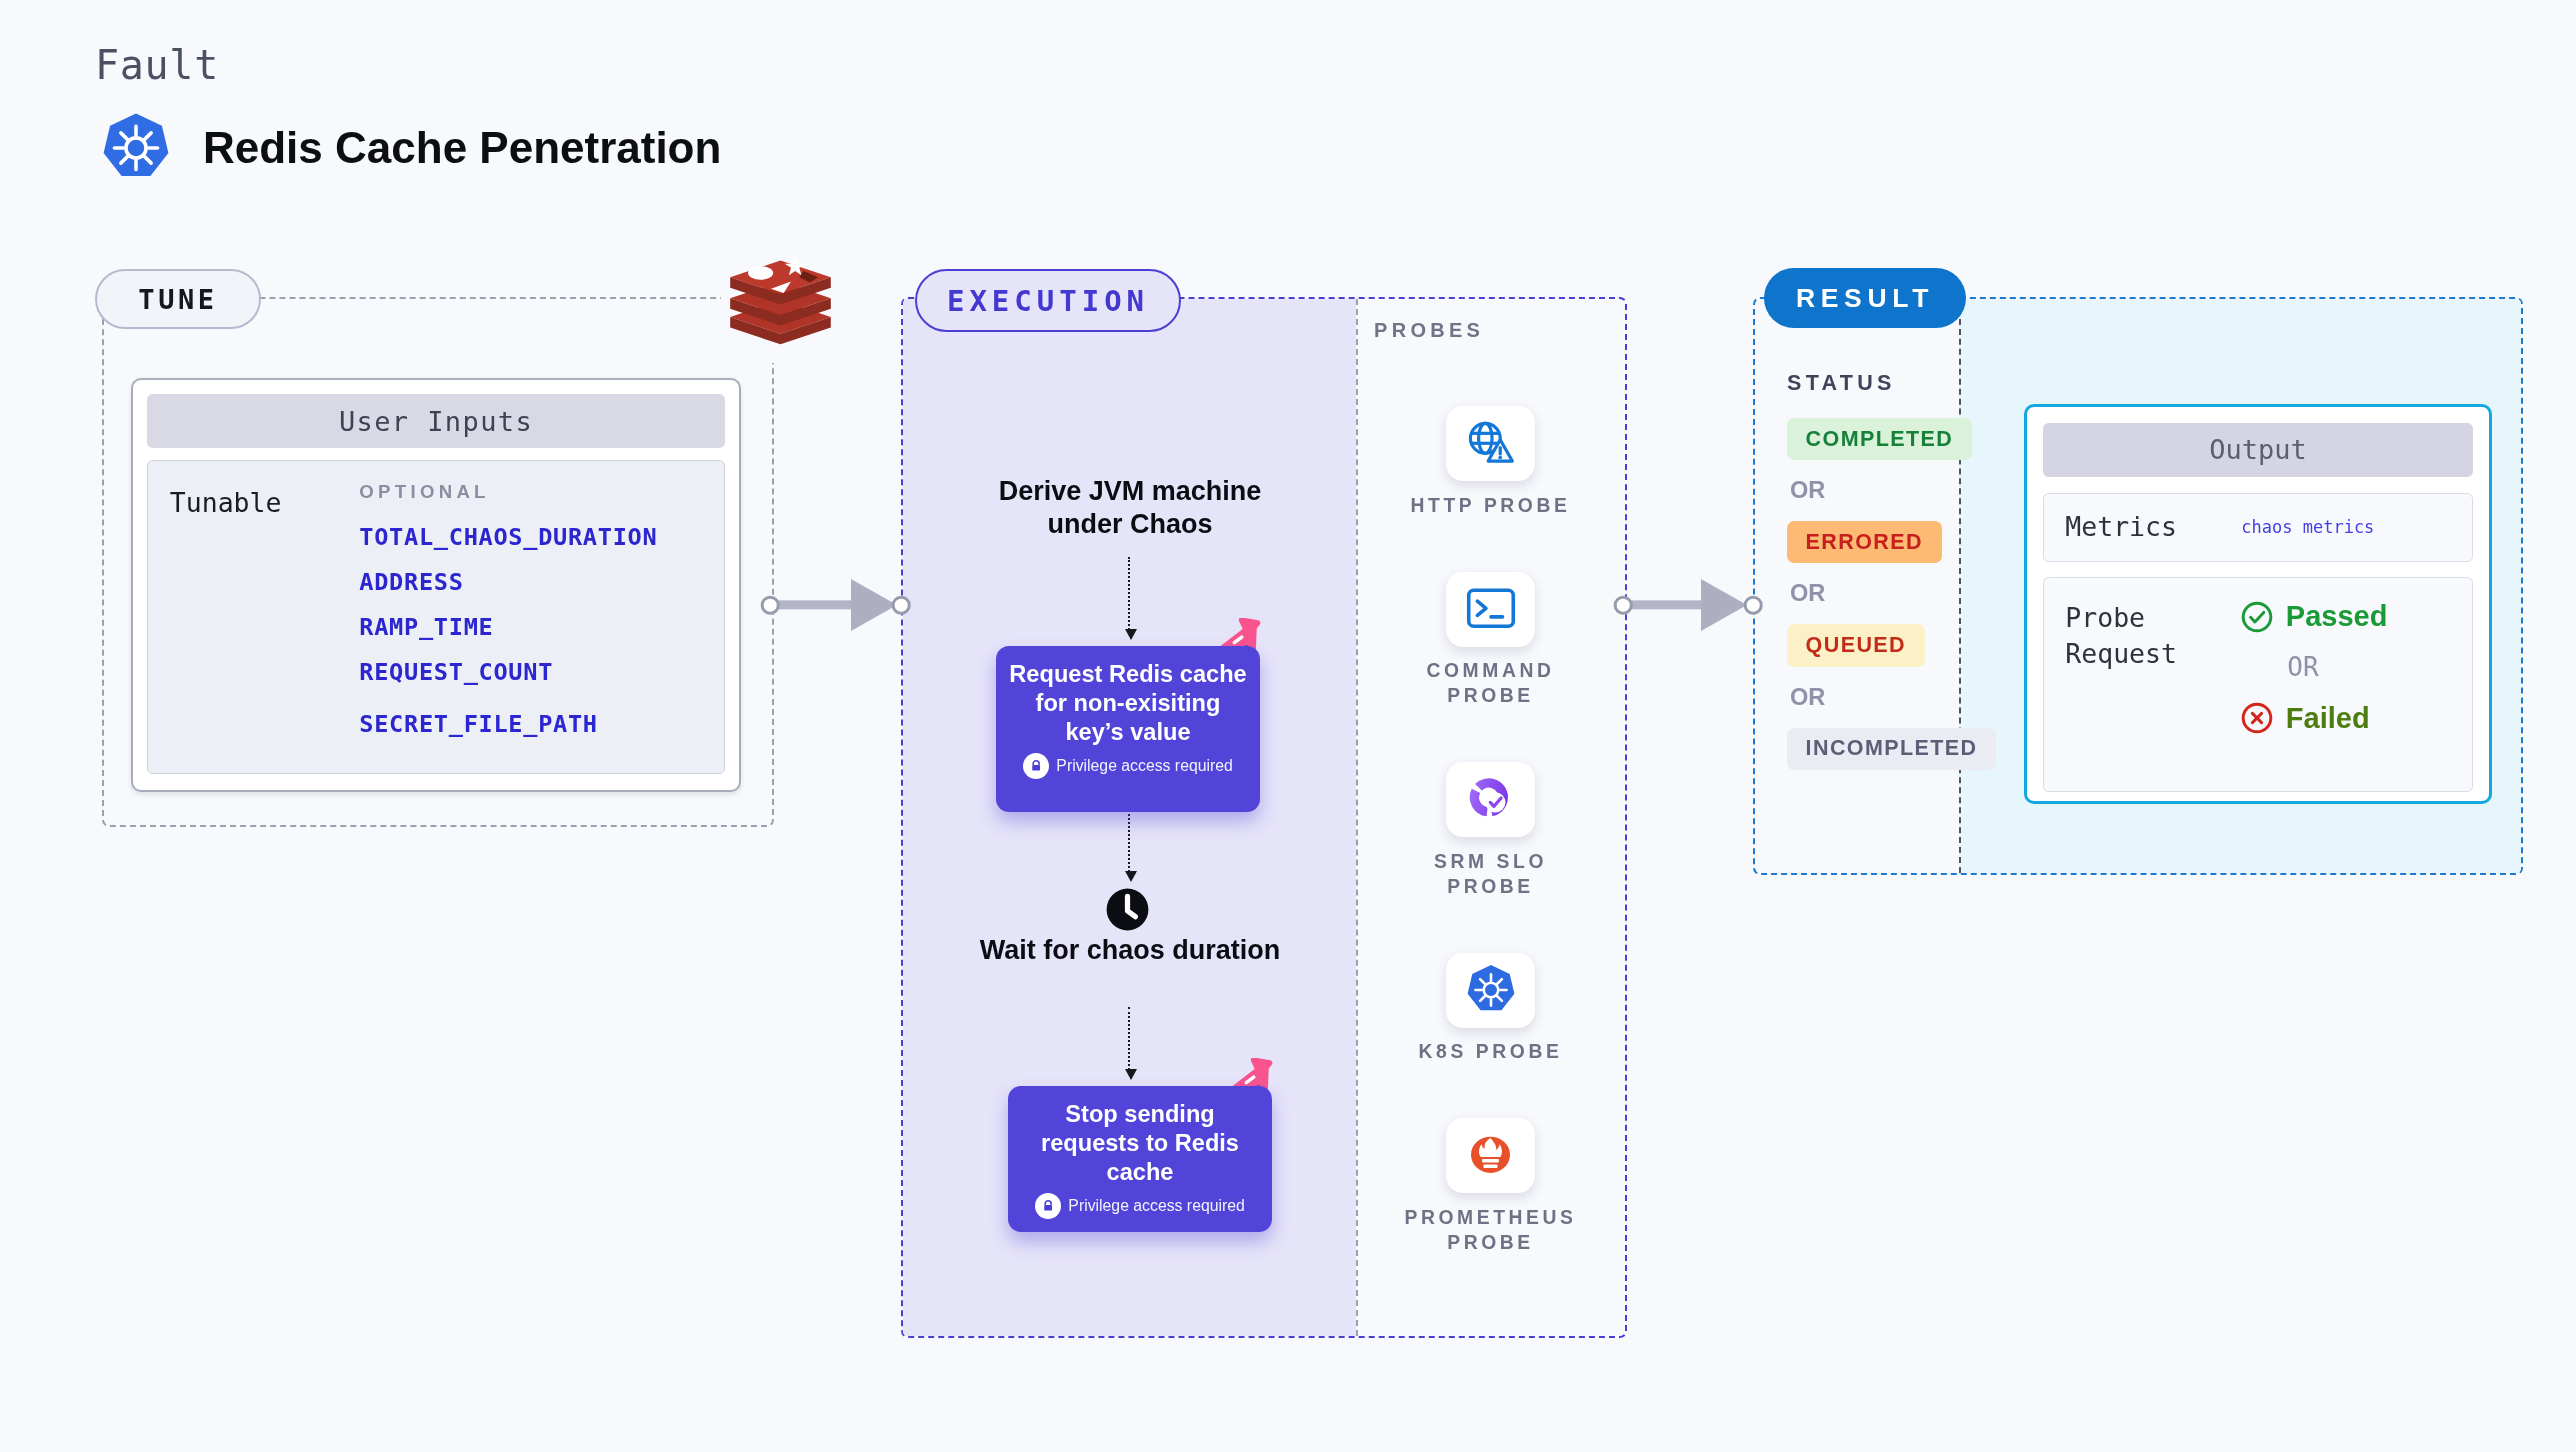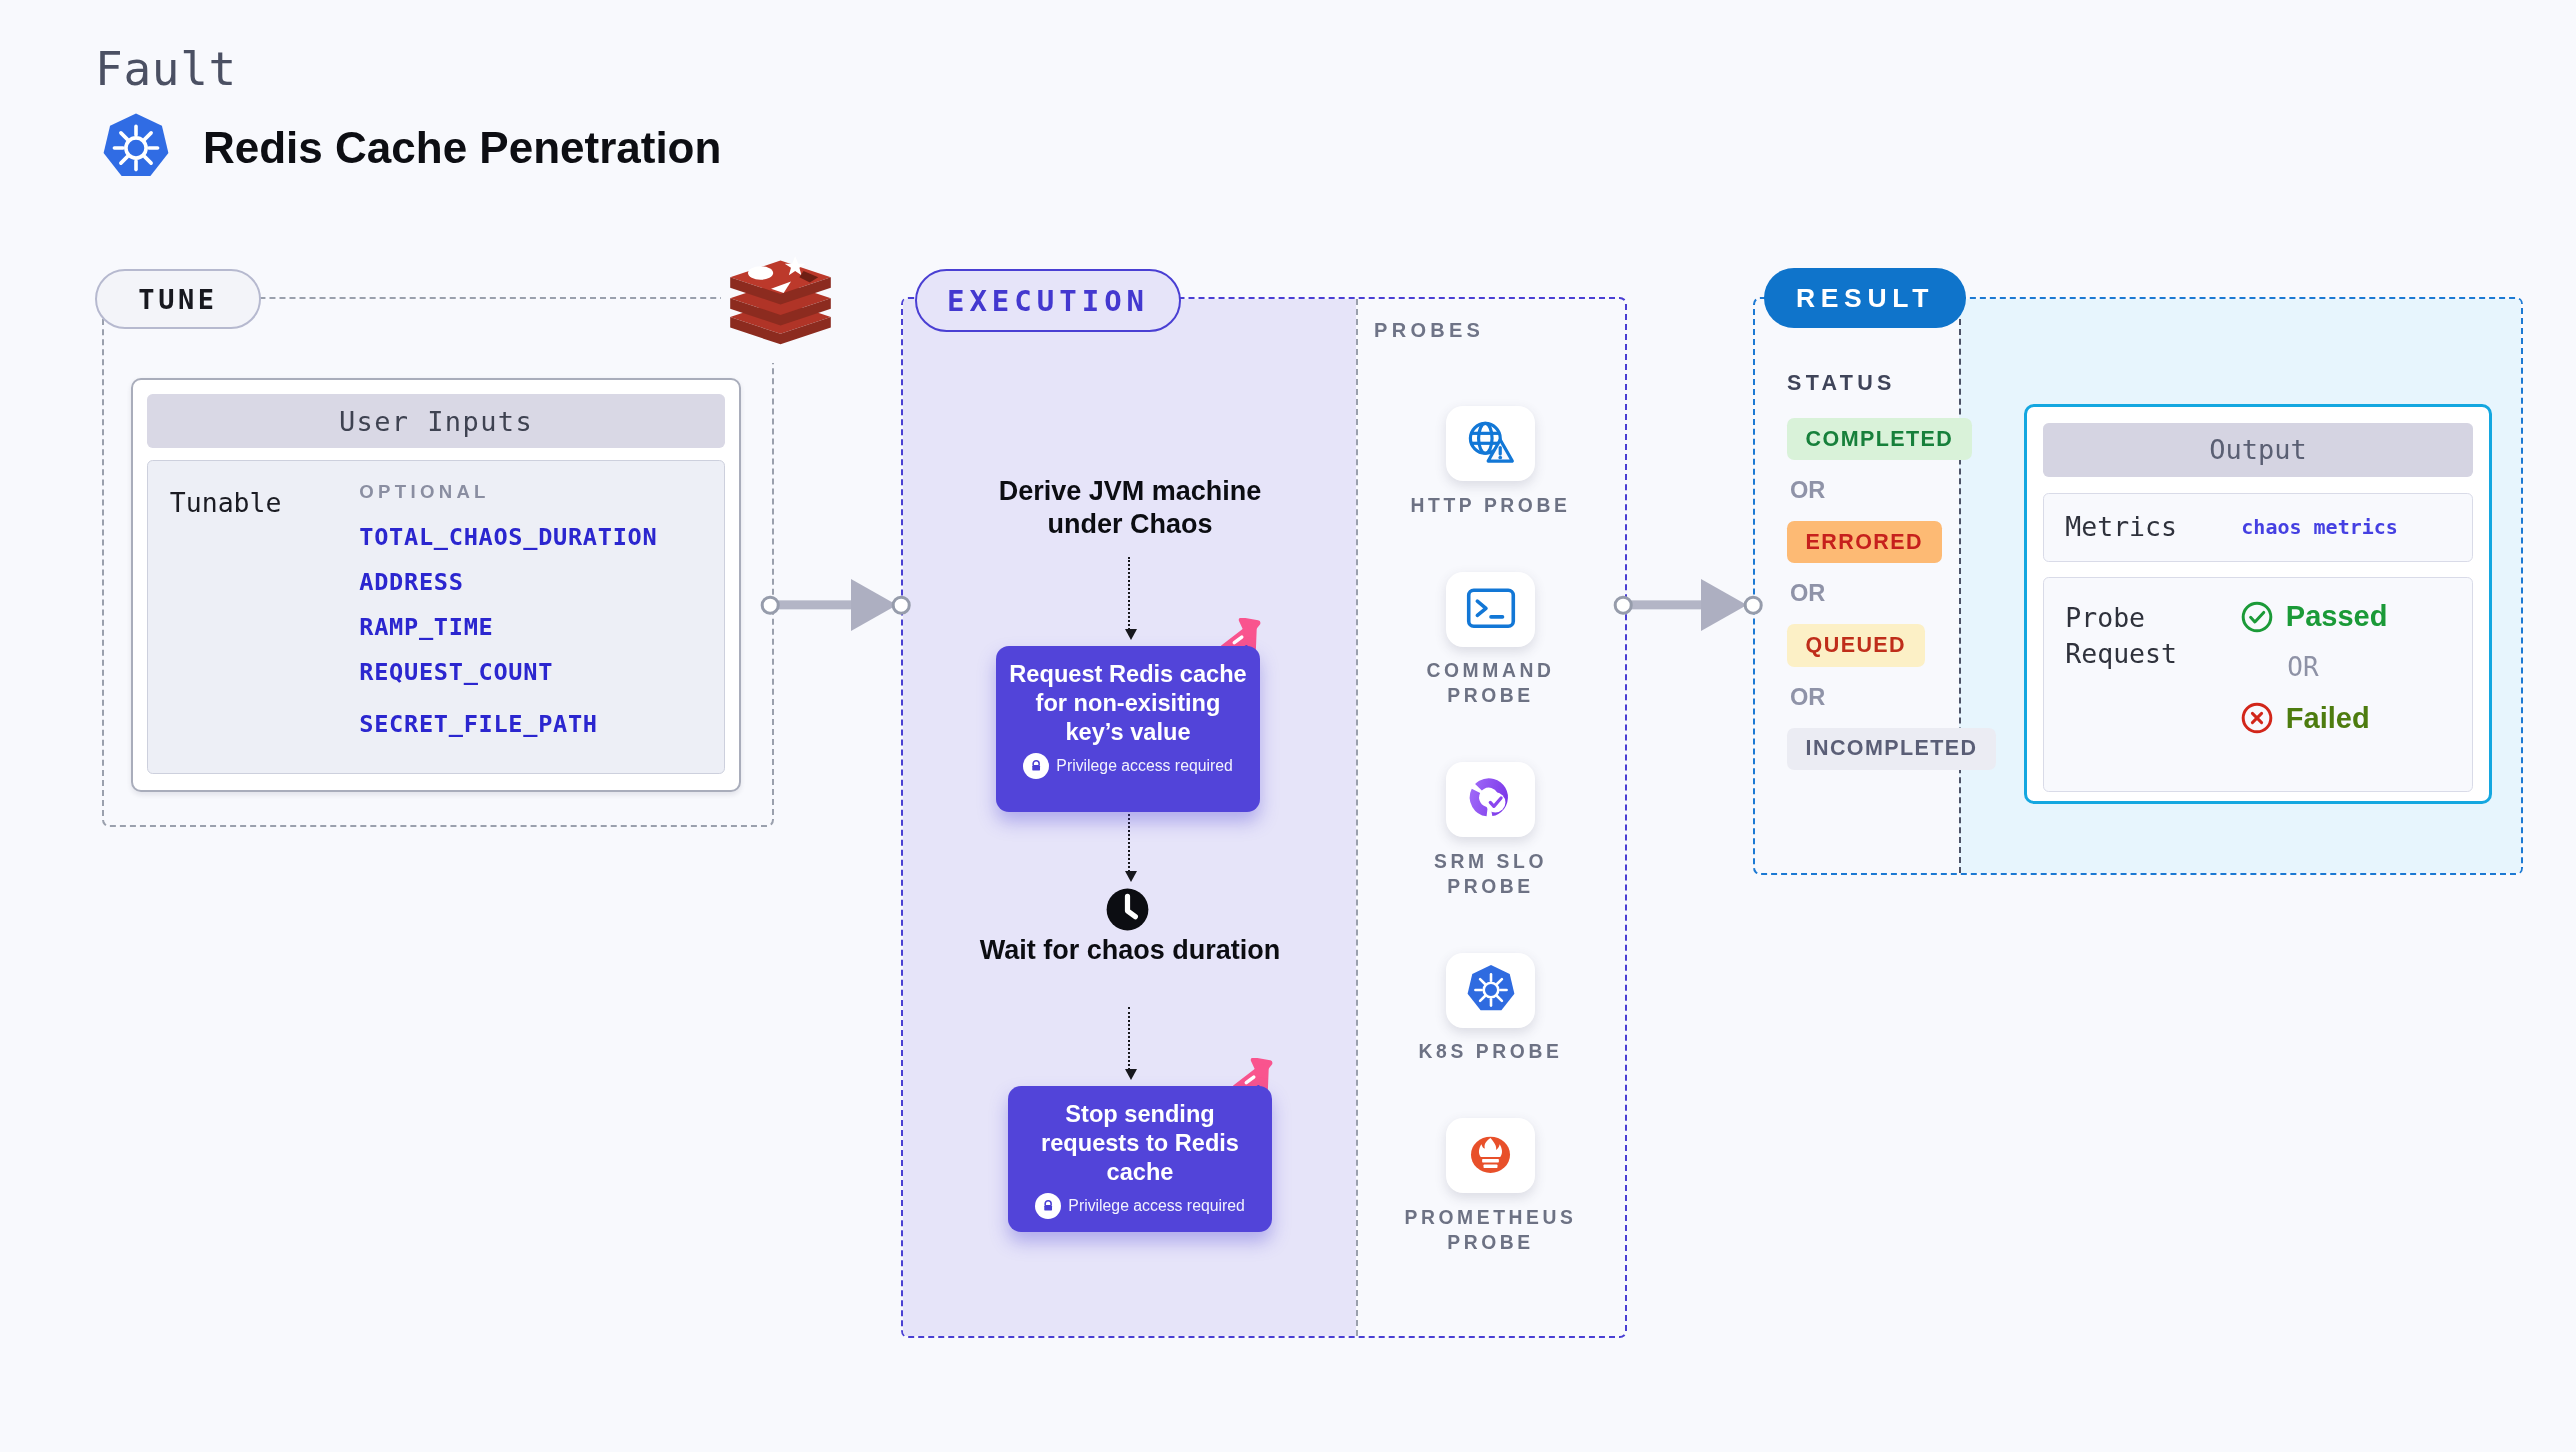--- a/index.html
+++ b/index.html
@@ -2,21 +2,21 @@
 <html style="font-size:11.5px"><head>
 <meta charset="utf-8">
 <style>
   html,body{margin:0;padding:0;}
   body{width:2576px;height:1452px;background:#f8f9fd;position:relative;
        font-family:"Liberation Sans","DejaVu Sans",sans-serif;overflow:hidden;}
   .mono{font-family:"DejaVu Sans Mono","Liberation Mono",monospace;}
   .abs{position:absolute;}
 
   
-  .fault-label{left:95px;top:42px;font-size:46px;color:#4b5063;letter-spacing:0.7px;}
+  .fault-label{left:95px;top:42px;font-size:40px;color:#4b5063;letter-spacing:0.7px;}
   .k8s-logo{left:100px;top:112px;width:72px;height:72px;}
   .page-title{left:203px;top:112px;height:72px;display:flex;align-items:center;
               font-size:44px;font-weight:bold;color:#0d0e13;}
 
   
   .pill{display:flex;align-items:center;justify-content:center;border-radius:43px;
         font-weight:bold;z-index:6;box-sizing:border-box;}
   .tune-pill{left:95px;top:269px;width:166px;height:60px;background:#f3f4f9;
              border:2.9px solid #b6b9cf;color:#17181f;font-size:27px;letter-spacing:3.6px;}
   .exec-pill{left:915px;top:269px;width:266px;height:63px;background:#e6e4f9;
@@ -97,21 +97,21 @@
   
   .output-card{left:269px;top:105px;width:468px;height:400px;background:#fff;
                border:3.6px solid #14a7e0;border-radius:10px;padding:15.8px;box-sizing:border-box;}
   .output-header{height:54px;background:#d5d4e2;border-radius:5.7px;display:flex;
                  align-items:center;justify-content:center;font-size:27px;color:#5a5f73;}
   .output-row{margin-top:15.8px;background:#f8f9fd;border:1.4px solid #d9dbe8;border-radius:5.7px;
               display:flex;box-sizing:border-box;}
   .row-metrics{height:69px;align-items:center;}
   .row-probes{height:215px;padding-top:21.5px;align-items:flex-start;}
   .row-label{font-size:26.5px;color:#2f323c;padding-left:21.5px;width:133px;line-height:36px;flex:0 0 auto;}
-  .metrics-value{font-size:20px;color:#4540e2;font-weight:700;margin-left:43px;}
+  .metrics-value{font-size:17px;color:#4540e2;font-weight:400;margin-left:43px;}
   .pr-col{display:flex;flex-direction:column;margin-left:42px;}
   .pr-row{display:flex;align-items:center;gap:11.5px;}
   .pr-row span{font-size:29px;font-weight:bold;}
   .pr-passed span{color:#1b9a38;}
   .pr-failed span{color:#4d7c0f;}
   .pr-or{font-size:26px;color:#8e92a6;margin:18.6px 0 18.6px 47px;}
 </style>
 </head>
 <body>
 

